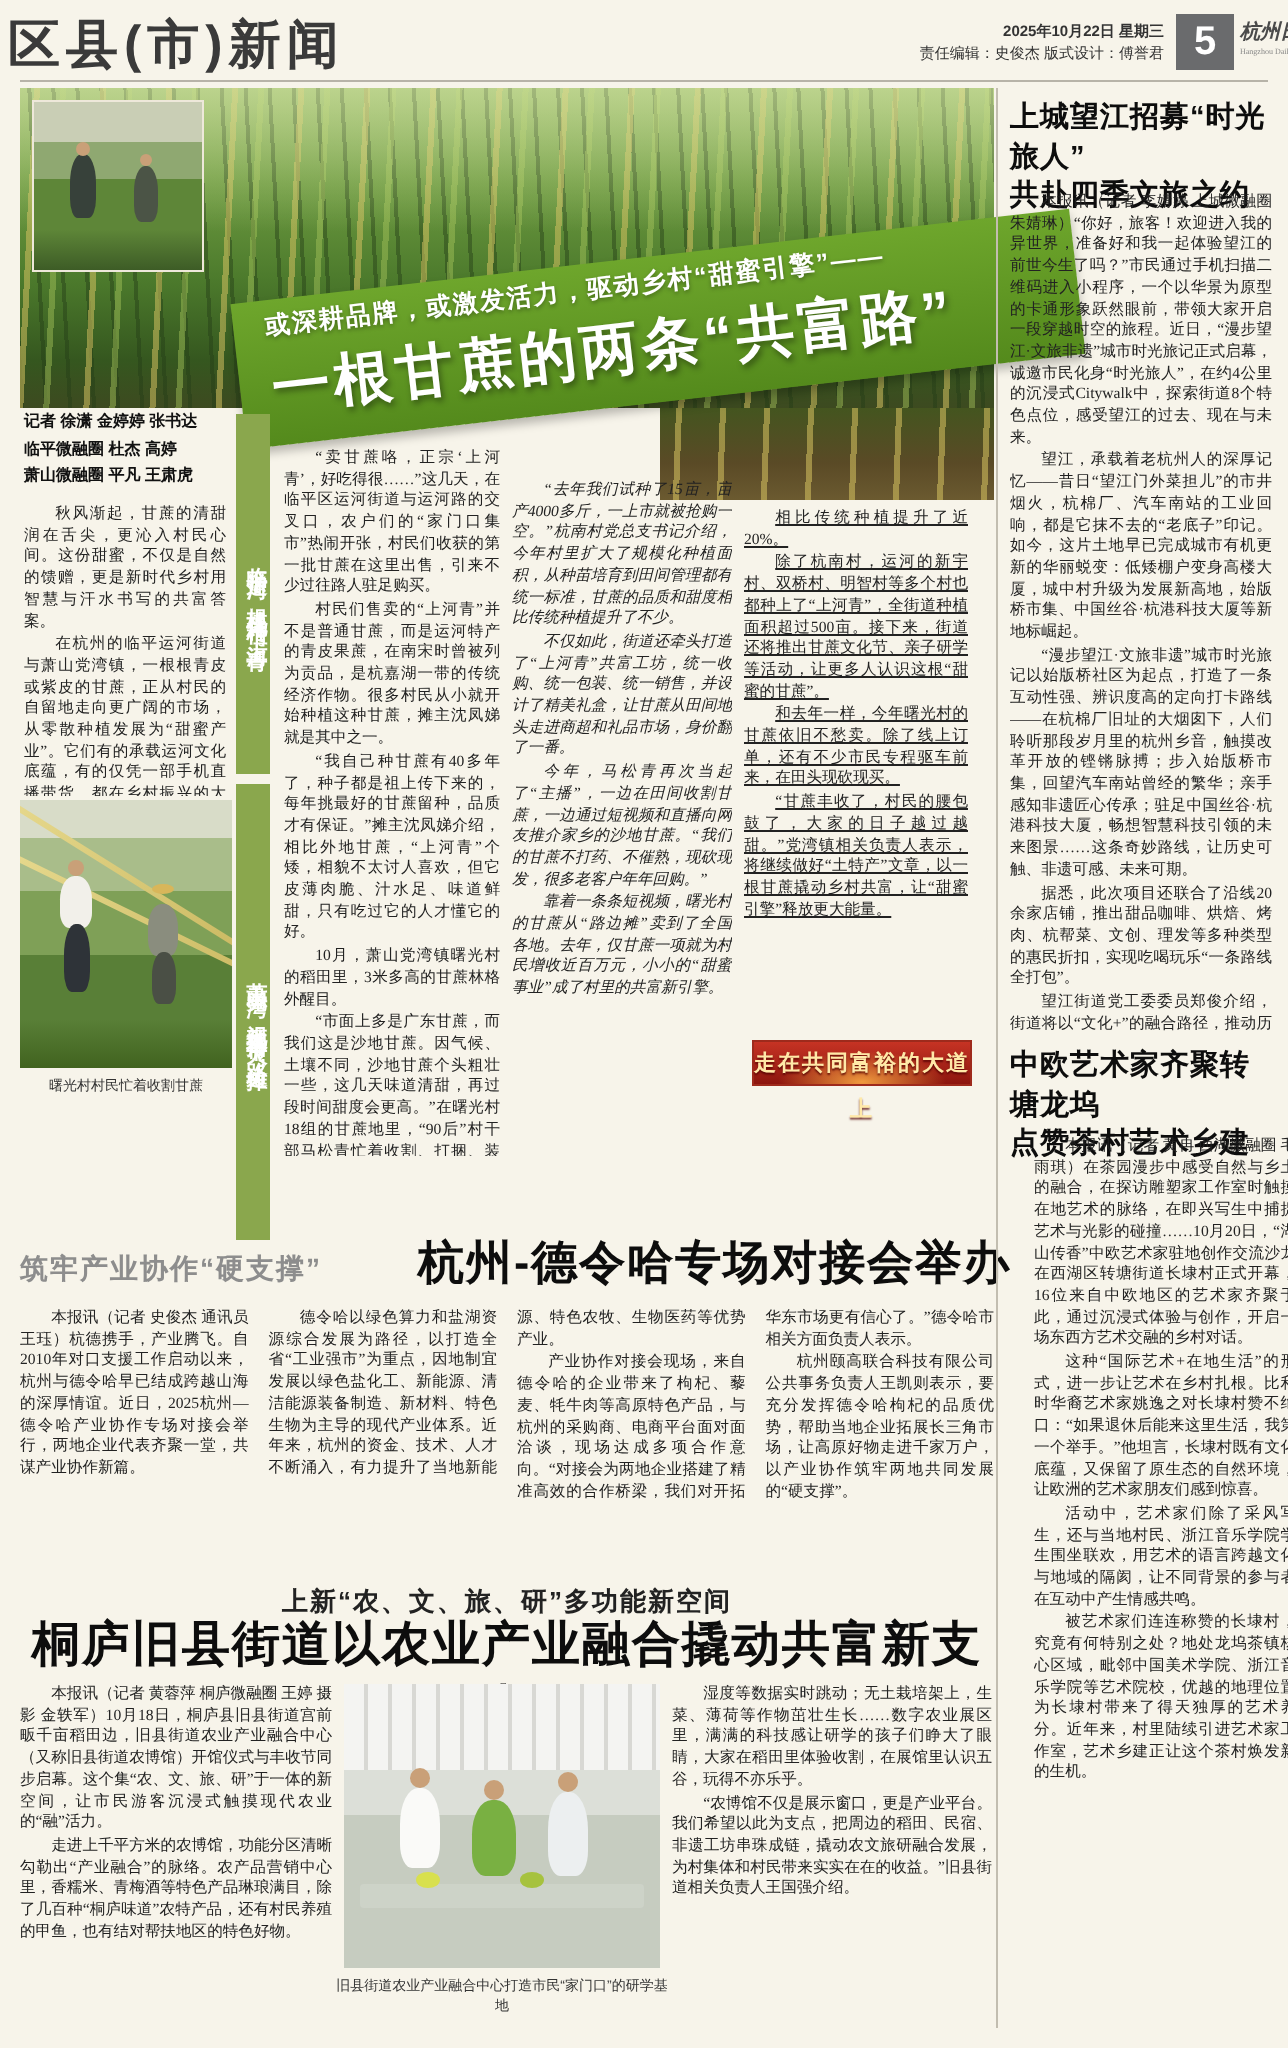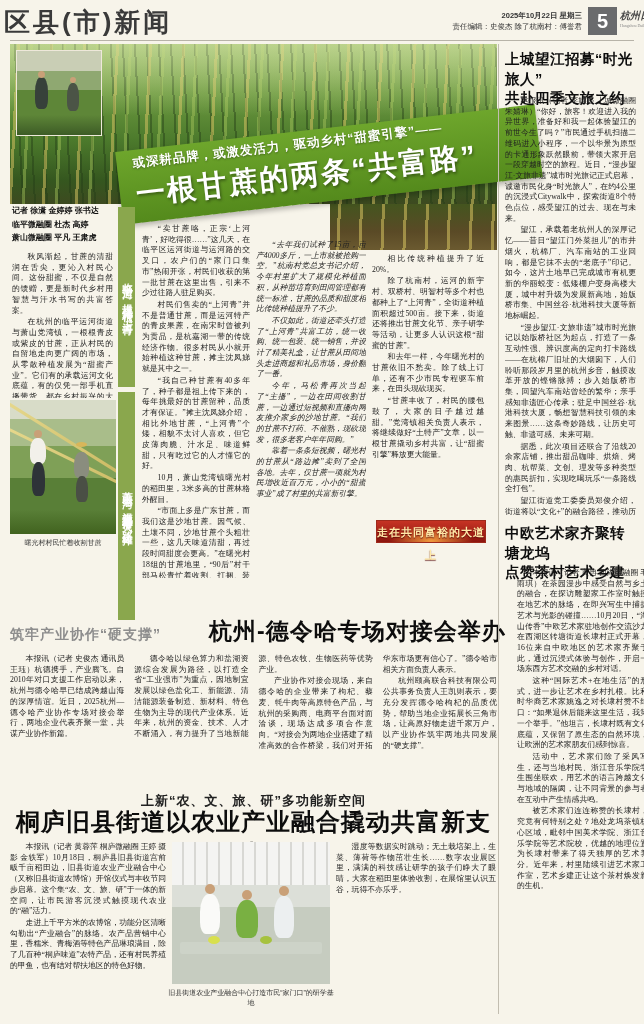--- a/index.html
+++ b/index.html
@@ -49,21 +49,21 @@
   .photo2{left:10px;top:400px;width:106px;height:134px;overflow:hidden;
     background:linear-gradient(180deg,#d8dcc8 0 14%,#a9bd8a 14% 34%,#7fa057 34% 58%,#597f37 58% 82%,#41631f 100%);}
   .cane{position:absolute;height:3px;background:linear-gradient(90deg,#e6d88c,#c9b75f);}
   .photo2-cap{left:10px;top:538px;width:106px;text-align:center;font-size:7px;color:#333;}
   .vbar{width:17px;background:#8aa74d;color:#fff;font-weight:700;font-size:10.5px;letter-spacing:2px;
     writing-mode:vertical-rl;text-align:center;padding-top:6px;box-sizing:border-box;}
   .vbarA{left:118px;top:207px;height:180px;}
   .vbarB{left:118px;top:392px;height:228px;}
   .colA{left:142px;top:224px;width:108px;height:354px;}
   .colB{left:256px;top:240px;width:110px;height:338px;font-style:italic;}
-  .colC{left:372px;top:254px;width:112px;height:258px;}
+  .colC{left:372px;top:254px;width:112px;height:258px;text-decoration:underline;}
   .slogan{left:376px;top:520px;width:110px;height:23px;line-height:23px;text-align:center;
     background:radial-gradient(ellipse at 50% 95%, #f09a3e 0%, rgba(240,154,62,0) 55%),linear-gradient(180deg,#c63324,#8c150e);
     border:1px solid #9e2a1c;color:#ffe9a8;font-weight:700;font-size:11px;letter-spacing:1px;
     text-shadow:0 1px 1px rgba(80,0,0,.8);box-sizing:border-box;}
   
   .a2-head{left:10px;top:616px;width:487px;text-align:center;white-space:nowrap;}
   .a2-kicker{font-weight:700;font-size:14px;color:#8d8d8d;letter-spacing:1px;margin-right:8px;}
   .a2-main{font-weight:900;font-size:23px;color:#0d0d0d;letter-spacing:1px;margin-left:40px;}
   .a2-cols{left:10px;top:654px;width:487px;height:132px;column-count:4;column-gap:10px;}
   
@@ -85,21 +85,21 @@
   .sb2-body{left:505px;top:568px;width:131px;height:448px;margin-left:12px;}
 </style>
 </head>
 <body>
 
 <div class="page">
 
   <div class="abs sec-title sans">区县(市)新闻</div>
   <div class="abs dateline sans">
     <div class="d1">2025年10月22日 星期三</div>
-    <div>责任编辑：史俊杰 除了杭南村：傅誉君</div>
+    <div>责任编辑：史俊杰 版式设计：傅誉君</div>
   </div>
   <div class="abs pagebox sans">5</div>
   <div class="abs logo">
     <div class="cn">杭州日报</div>
     <div class="en">Hangzhou Daily</div>
   </div>
   <div class="abs h-rule"></div>
 
   <div class="abs photo1">
     <div class="photo-sheen"></div>
@@ -189,20 +189,21 @@
     <div class="head" style="left:70px;top:48px;width:10px;height:10px;"></div>
     <div class="fig" style="left:102px;top:54px;width:20px;height:42px;background:#eceff0;"></div>
     <div class="head" style="left:107px;top:44px;width:10px;height:10px;"></div>
     <div class="fig" style="left:8px;top:100px;width:142px;height:12px;background:#cdd3c8;border-radius:2px;"></div>
     <div class="fig" style="left:36px;top:94px;width:12px;height:8px;background:#d8e04e;border-radius:50%;"></div>
     <div class="fig" style="left:88px;top:94px;width:12px;height:8px;background:#a6c23e;border-radius:50%;"></div>
   </div>
   <div class="abs photo3-cap sans">旧县街道农业产业融合中心打造市民“家门口”的研学基地</div>
   <div class="abs a3-right body-text">
       <p>湿度等数据实时跳动；无土栽培架上，生菜、薄荷等作物茁壮生长……数字农业展区里，满满的科技感让研学的孩子们睁大了眼睛，大家在稻田里体验收割，在展馆里认识五谷，玩得不亦乐乎。</p>
+      <p>“农博馆不仅是展示窗口，更是产业平台。我们希望以此为支点，把周边的稻田、民宿、非遗工坊串珠成链，撬动农文旅研融合发展，为村集体和村民带来实实在在的收益。”旧县街道相关负责人王国强介绍。</p>
     </div>
 
   <div class="abs sb-rule"></div>
   <div class="abs sb-head sb1-head sans">
     <div>上城望江招募“时光旅人”</div>
     <div>共赴四季文旅之约</div>
   </div>
   <div class="abs sb1-body body-text">
       <p>本报讯（记者 李婧婷 上城微融圈 朱婧琳）“你好，旅客！欢迎进入我的异世界，准备好和我一起体验望江的前世今生了吗？”市民通过手机扫描二维码进入小程序，一个以华景为原型的卡通形象跃然眼前，带领大家开启一段穿越时空的旅程。近日，“漫步望江·文旅非遗”城市时光旅记正式启幕，诚邀市民化身“时光旅人”，在约4公里的沉浸式Citywalk中，探索街道8个特色点位，感受望江的过去、现在与未来。</p>
       <p>望江，承载着老杭州人的深厚记忆——昔日“望江门外菜担儿”的市井烟火，杭棉厂、汽车南站的工业回响，都是它抹不去的“老底子”印记。如今，这片土地早已完成城市有机更新的华丽蜕变：低矮棚户变身高楼大厦，城中村升级为发展新高地，始版桥市集、中国丝谷·杭港科技大厦等新地标崛起。</p>

